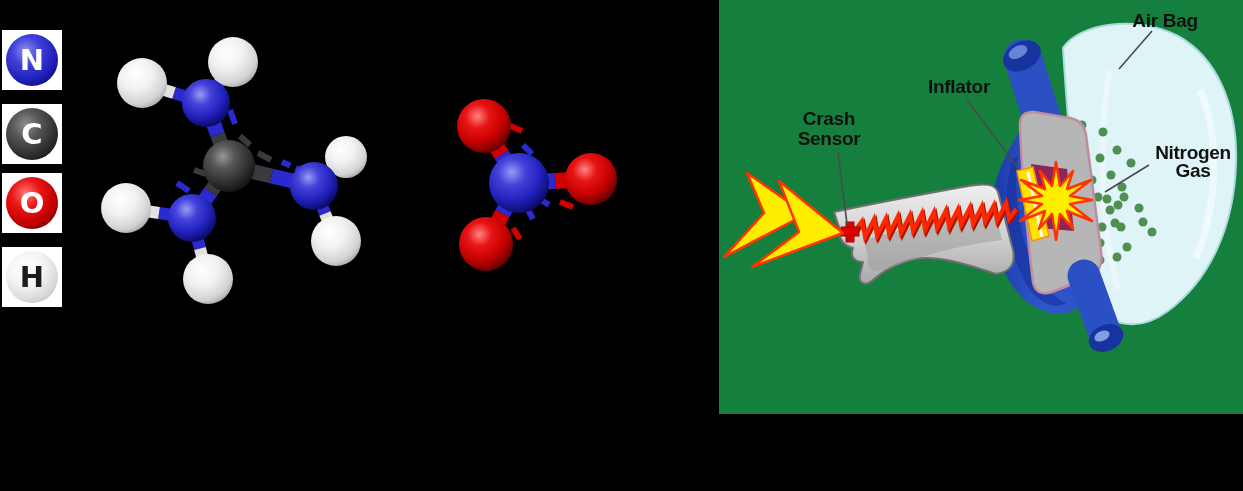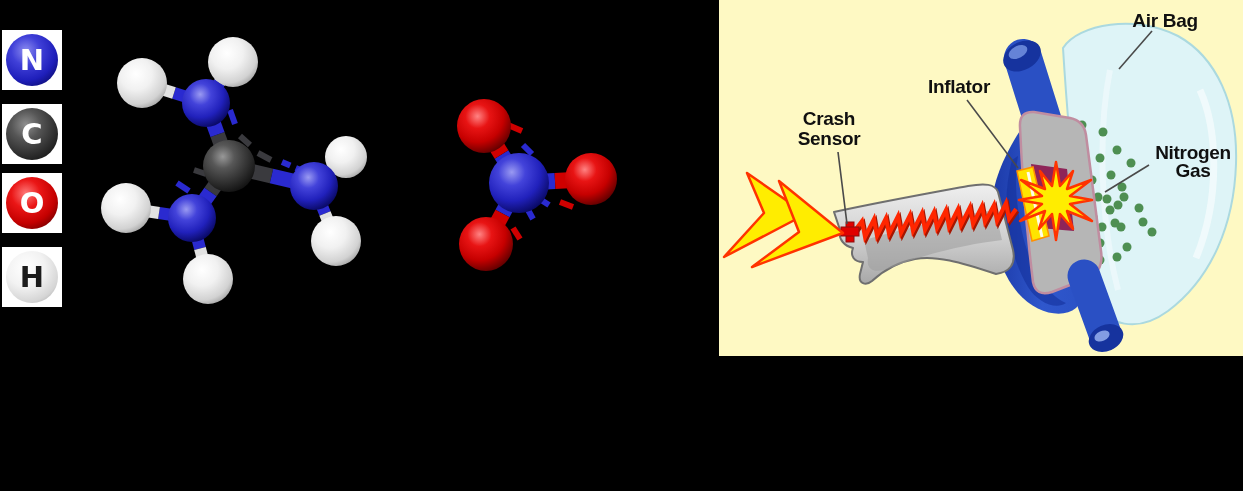--- a/index.html
+++ b/index.html
@@ -10,21 +10,21 @@
   .legend-cell{position:absolute;left:2px;width:60px;height:60px;background:#fff;
                display:flex;align-items:center;justify-content:center;}
   .sphere{width:52px;height:52px;border-radius:50%;display:flex;align-items:center;
           justify-content:center;font-family:"DejaVu Sans",sans-serif;font-size:29px;
           font-weight:600;color:#fff;}
   .sp-N{background:radial-gradient(circle at 38% 32%, #8c8cf0, #4040d8 30%, #1f1fbb 62%, #000040 100%);}
   .sp-C{background:radial-gradient(circle at 38% 32%, #8f8f8f, #565656 30%, #303030 62%, #050505 100%);}
   .sp-O{background:radial-gradient(circle at 38% 32%, #ff7b7b, #ea1616 30%, #c40000 62%, #3a0000 100%);}
   .sp-H{background:radial-gradient(circle at 38% 32%, #ffffff, #f2f2f2 40%, #d5d5d5 72%, #8f8f8f 100%);color:#1c1c1c;}
   .molecules{position:absolute;left:0;top:0;}
-  .panel{position:absolute;left:719px;top:0;width:524px;height:356px;background:#fef9c3;}
+  .panel{position:absolute;left:719px;top:0;width:524px;height:414px;background:#15803d;}
   .diagram-label{font-family:"Liberation Sans",sans-serif;font-weight:bold;fill:#101010;
                  font-size:19px;letter-spacing:-0.3px;}
 </style>
 </head>
 <body>
 
 <div class="canvas">
 
   <div class="legend">
       <div class="legend-cell" style="top: 30px;">

